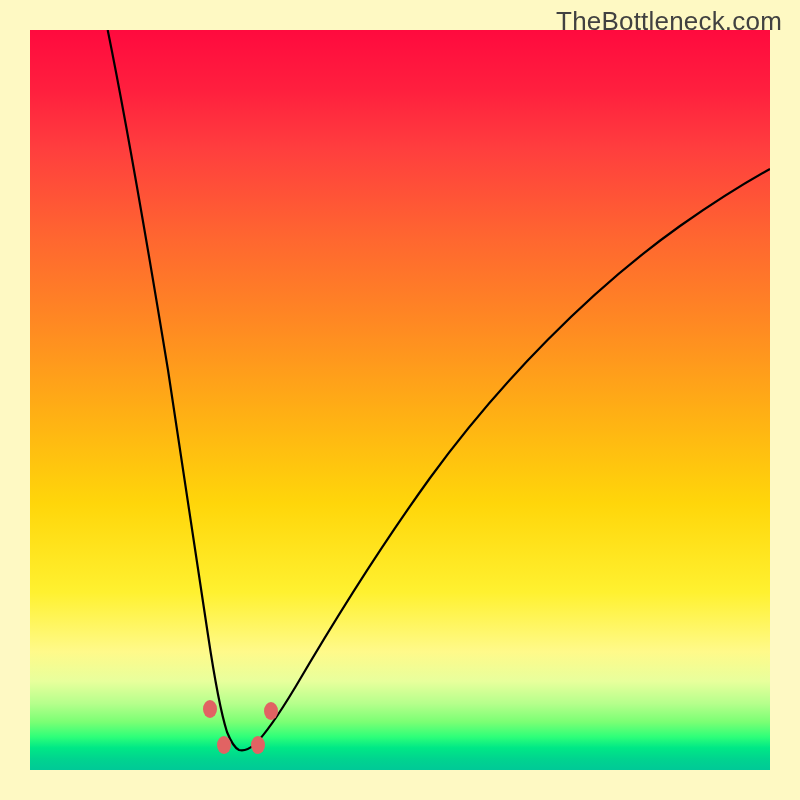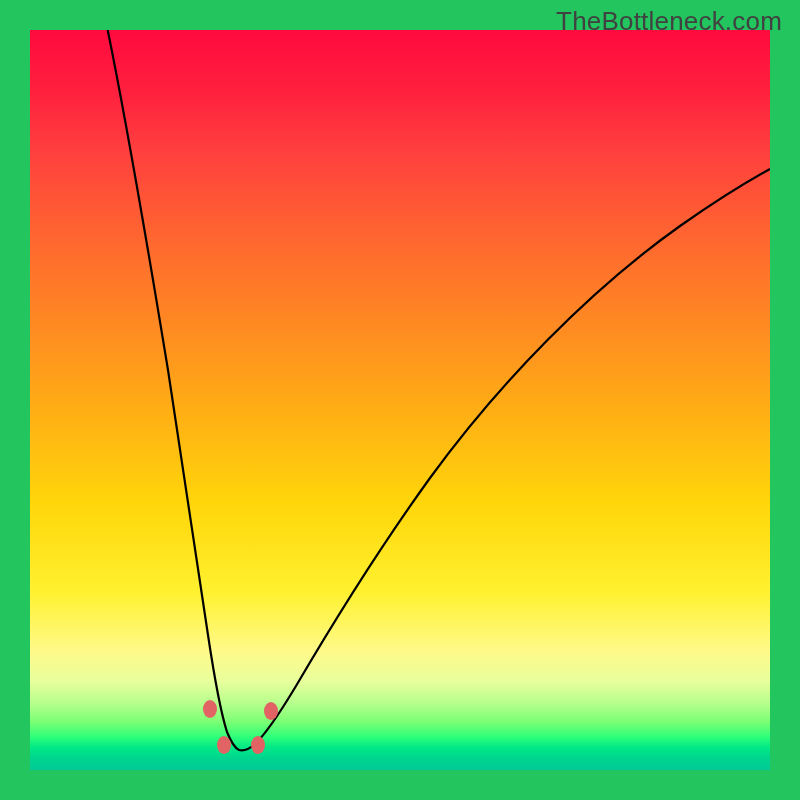--- a/index.html
+++ b/index.html
@@ -1,16 +1,16 @@
 <!DOCTYPE html>
 <html><head>
 <meta charset="utf-8">
 <style>
   html,body{margin:0;padding:0;width:800px;height:800px;background:#000;overflow:hidden;font-family:Arial,Helvetica,sans-serif}
-  .stage{position:relative;width:800px;height:800px;background:#22c55e}
+  .stage{position:relative;width:800px;height:800px;background:#fef9c3}
   .watermark{position:absolute;top:6px;right:18px;color:#414141;font-size:26px;font-weight:400;letter-spacing:.2px;z-index:3}
   .plot{position:absolute;left:30px;top:30px;width:740px;height:740px;overflow:hidden}
   .gradient{position:absolute;inset:0;background:linear-gradient(to bottom,
       #ff0a3e 0%,
       #ff1f3e 8%,
       #ff3e3e 16%,
       #ff6630 28%,
       #ff8a22 40%,
       #ffb014 52%,
       #ffd60a 64%,

